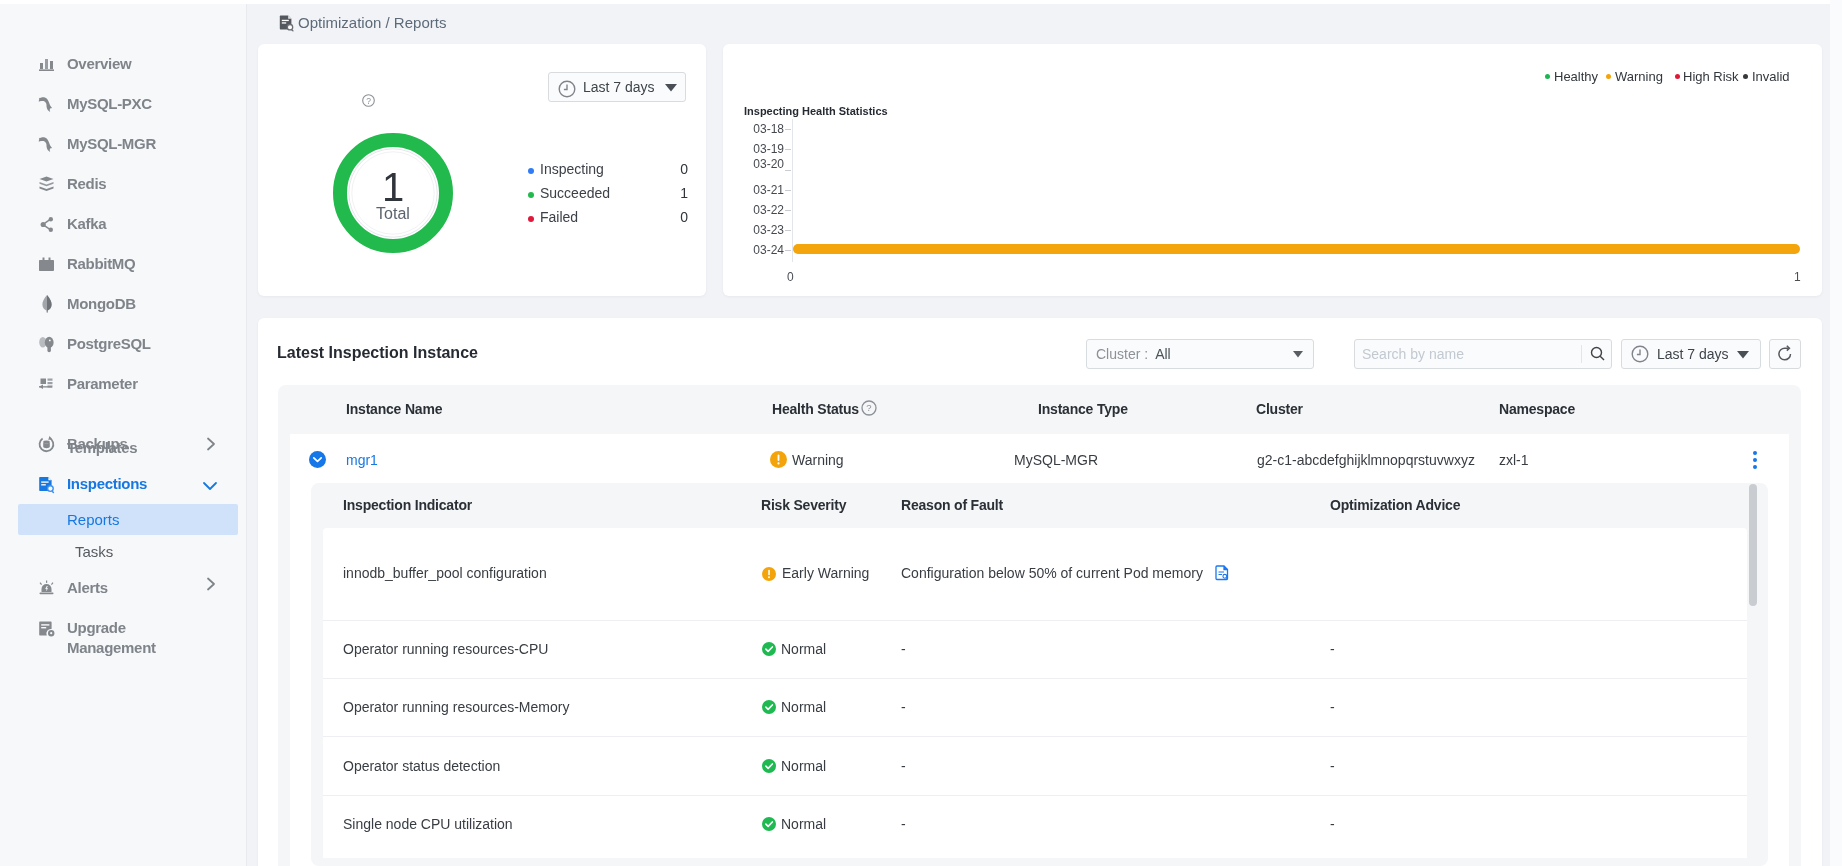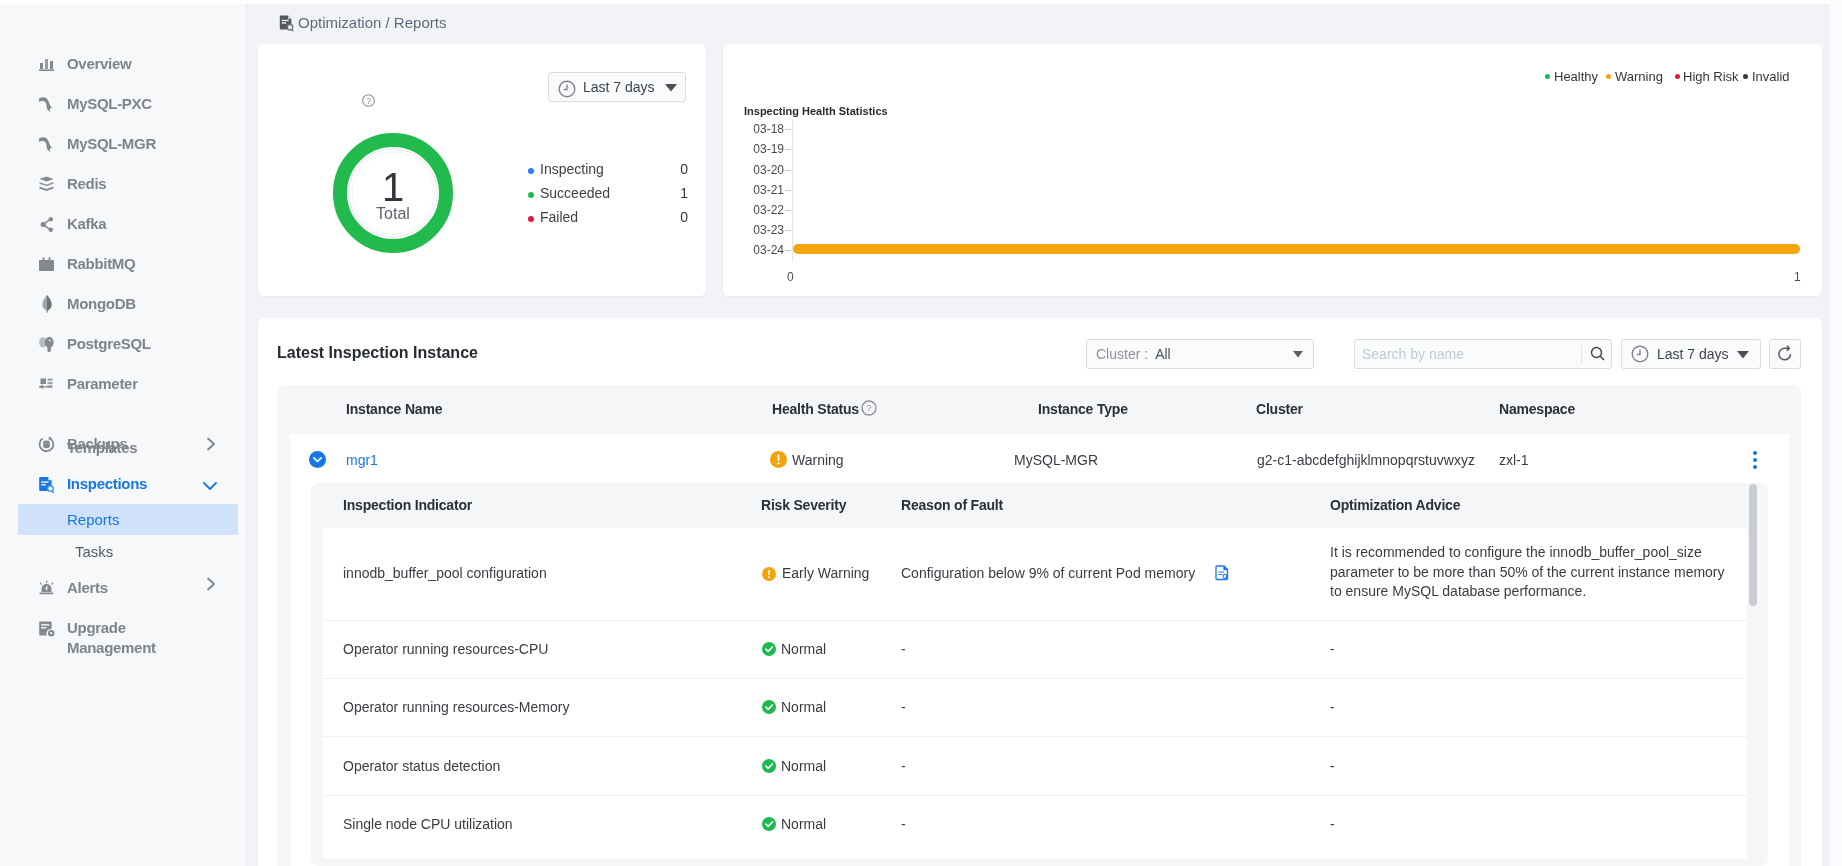--- a/index.html
+++ b/index.html
@@ -249,21 +249,21 @@
       <span style="position:absolute;left:64px;top:5px;width:5px;height:5px;border-radius:3px;background:#f5a30b;"></span>
         <span style="position:absolute;left:73px;top:0;">Warning</span>
       <span style="position:absolute;left:133px;top:5px;width:5px;height:5px;border-radius:3px;background:#e01836;"></span>
         <span style="position:absolute;left:141px;top:0;">High Risk</span>
       <span style="position:absolute;left:201px;top:5px;width:5px;height:5px;border-radius:3px;background:#36383a;"></span>
         <span style="position:absolute;left:210px;top:0;">Invalid</span>
     </div>
 
     <div class="abs ylab" style="top:78px;">03-18</div>
     <div class="abs ylab" style="top:98px;">03-19</div>
-    <div class="abs ylab" style="top:119px;padding-left:28px;">03-20</div>
+    <div class="abs ylab" style="top:113px;padding-left:28px;">03-20</div>
     <div class="abs ylab" style="top:139px;">03-21</div>
     <div class="abs ylab" style="top:159px;">03-22</div>
     <div class="abs ylab" style="top:179px;">03-23</div>
     <div class="abs ylab" style="top:199px;">03-24</div>
 
     <div class="abs tick" style="top:85px;"></div>
     <div class="abs tick" style="top:105px;"></div>
     <div class="abs tick" style="top:126px;"></div>
     <div class="abs tick" style="top:146px;"></div>
     <div class="abs tick" style="top:166px;"></div>
@@ -360,30 +360,29 @@
 
     <div class="abs" style="left:1491px;top:166px;width:8px;height:122px;border-radius:4px;background:#c9ccd1;"></div>
 
     <div class="abs t14" style="left:85px;top:245px;">innodb_buffer_pool configuration</div>
     <svg width="14" height="14" viewBox="0 0 13 13" style="position:absolute;left:504px;top:249px;">
         <circle cx="6.5" cy="6.5" r="6.5" fill="#f3a40b"></circle>
         <rect x="5.8" y="2.6" width="1.5" height="5" rx="0.75" fill="#fff"></rect>
         <circle cx="6.5" cy="9.6" r="0.9" fill="#fff"></circle>
       </svg>
     <div class="abs t14" style="left:524px;top:245px;">Early Warning</div>
-    <div class="abs t14" style="left:643px;top:245px;">Configuration below 9% of current Pod memory</div>
+    <div class="abs t14" style="left:643px;top:245px;">Configuration below 50% of current Pod memory</div>
     <svg width="15" height="16" viewBox="0 0 15 16" style="position:absolute;left:957px;top:247px;">
         <path d="M2 1 L9 1 L12.5 4.5 L12.5 13.5 C12.5 14.1 12.1 14.5 11.5 14.5 L2 14.5 C1.4 14.5 1 14.1 1 13.5 L1 2 C1 1.4 1.4 1 2 1 Z" fill="none" stroke="#1778f2" stroke-width="1.3"></path>
         <path d="M9 1 L9 4.5 L12.5 4.5" fill="none" stroke="#1778f2" stroke-width="1.3"></path>
         <path d="M3.5 7 L9 7 M3.5 9.5 L7 9.5" stroke="#1778f2" stroke-width="1.2"></path>
         <circle cx="9.8" cy="11.3" r="1.9" fill="#fff" stroke="#1778f2" stroke-width="1.1"></circle>
         <line x1="11.2" y1="12.7" x2="12.6" y2="14.1" stroke="#1778f2" stroke-width="1.2"></line>
         <path d="M9 1 L12.5 4.5 L9 4.5 Z" fill="#1778f2"></path>
       </svg>
-    <div class="abs t14" style="left:1072px;top:225px;height:auto;line-height:19.5px;">It is recommended to configure the innodb_buffer_pool_size<br>parameter to be more than 50% of the current instance memory<br>to ensure MySQL database performance.</div>
 
     <div class="abs t14" style="left:85px;top:321px;">Operator running resources-CPU</div>
     <div class="abs t14" style="left:85px;top:379px;">Operator running resources-Memory</div>
     <div class="abs t14" style="left:85px;top:438px;">Operator status detection</div>
     <div class="abs t14" style="left:85px;top:496px;">Single node CPU utilization</div>
     <svg class="okic" width="14" height="14" viewBox="0 0 13 13" style="position:absolute;left:504px;top:324px;">
         <circle cx="6.5" cy="6.5" r="6.5" fill="#1eb950"></circle>
         <path d="M3.6 6.6 L5.7 8.7 L9.6 4.6" fill="none" stroke="#fff" stroke-width="1.5" stroke-linecap="round" stroke-linejoin="round"></path>
       </svg>
     <div class="abs t14" style="left:523px;top:321px;">Normal</div>

